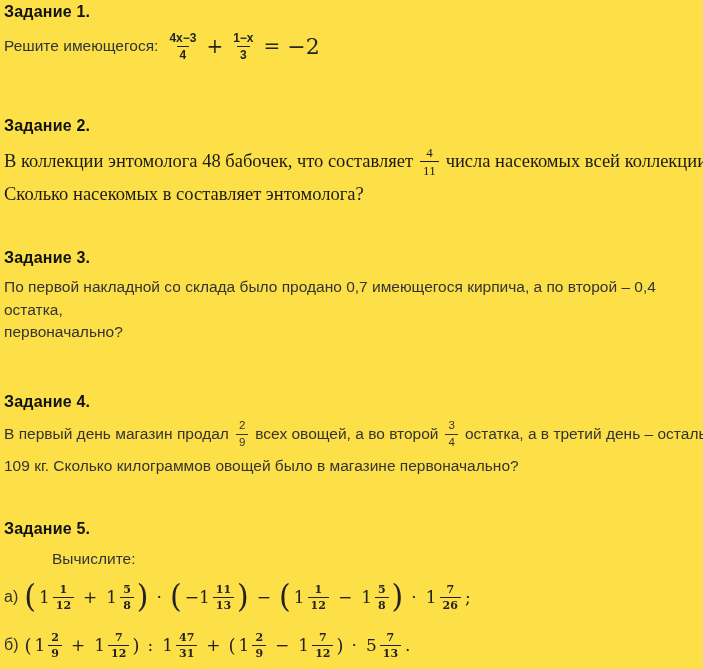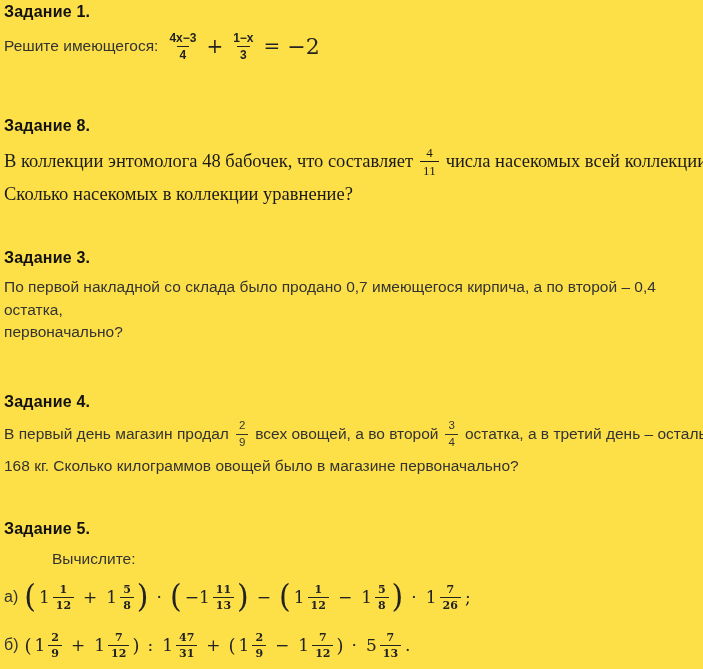--- a/index.html
+++ b/index.html
@@ -69,30 +69,30 @@
     </span>
     <span class="eq1-op">+</span>
     <span class="frac eq1-frac">
       <span class="num">1−x</span>
       <span class="den">3</span>
     </span>
     <span class="eq1-op">=</span>
     <span class="eq1-rhs">−2</span>
   </div>
 
-  <div class="abs heading" style="top:117px;">Задание 8.</div>
+  <div class="abs heading" style="top:117px;">Задание 2.</div>
   <div class="abs row serif-body" style="top:140px;height:42px;">
     <span>В коллекции энтомолога 48 бабочек, что составляет</span>
     <span class="frac t2-frac">
       <span class="num">4</span>
       <span class="den">11</span>
     </span>
     <span>числа насекомых всей коллекции.</span>
   </div>
-  <div class="abs serif-body" style="top:184px;">Сколько насекомых в коллекции уравнение?</div>
+  <div class="abs serif-body" style="top:184px;">Сколько насекомых в составляет энтомолога?</div>
 
   <div class="abs heading" style="top:249px;">Задание 3.</div>
   <div class="abs sans-body" style="top:276px;">
     <span class="t3line">По первой накладной со склада было продано 0,7 имеющегося кирпича, а по второй – 0,4 остатка,</span>
     <span class="t3line">первоначально?</span>
   </div>
 
   <div class="abs heading" style="top:393px;">Задание 4.</div>
   <div class="abs row sans-body" style="top:412px;height:44px;">
     <span>В первый день магазин продал</span>
@@ -100,21 +100,21 @@
       <span class="num">2</span>
       <span class="den">9</span>
     </span>
     <span>всех овощей, а во второй</span>
     <span class="frac t4-frac">
       <span class="num">3</span>
       <span class="den">4</span>
     </span>
     <span>остатка, а в третий день – остальные</span>
   </div>
-  <div class="abs sans-body" style="top:457px;">168 кг. Сколько килограммов овощей было в магазине первоначально?</div>
+  <div class="abs sans-body" style="top:457px;">109 кг. Сколько килограммов овощей было в магазине первоначально?</div>
 
   <div class="abs heading" style="top:520px;">Задание 5.</div>
   <div class="abs sans-body" style="top:550px;margin-left:48px;">Вычислите:</div>
 
   <div class="abs row expr" style="top:574px;height:46px;">
     <span class="label sans-body">а)</span>
     <span class="paren-big">(</span>
     <span class="mix">
       <span class="whole">1</span>
       <span class="frac">

